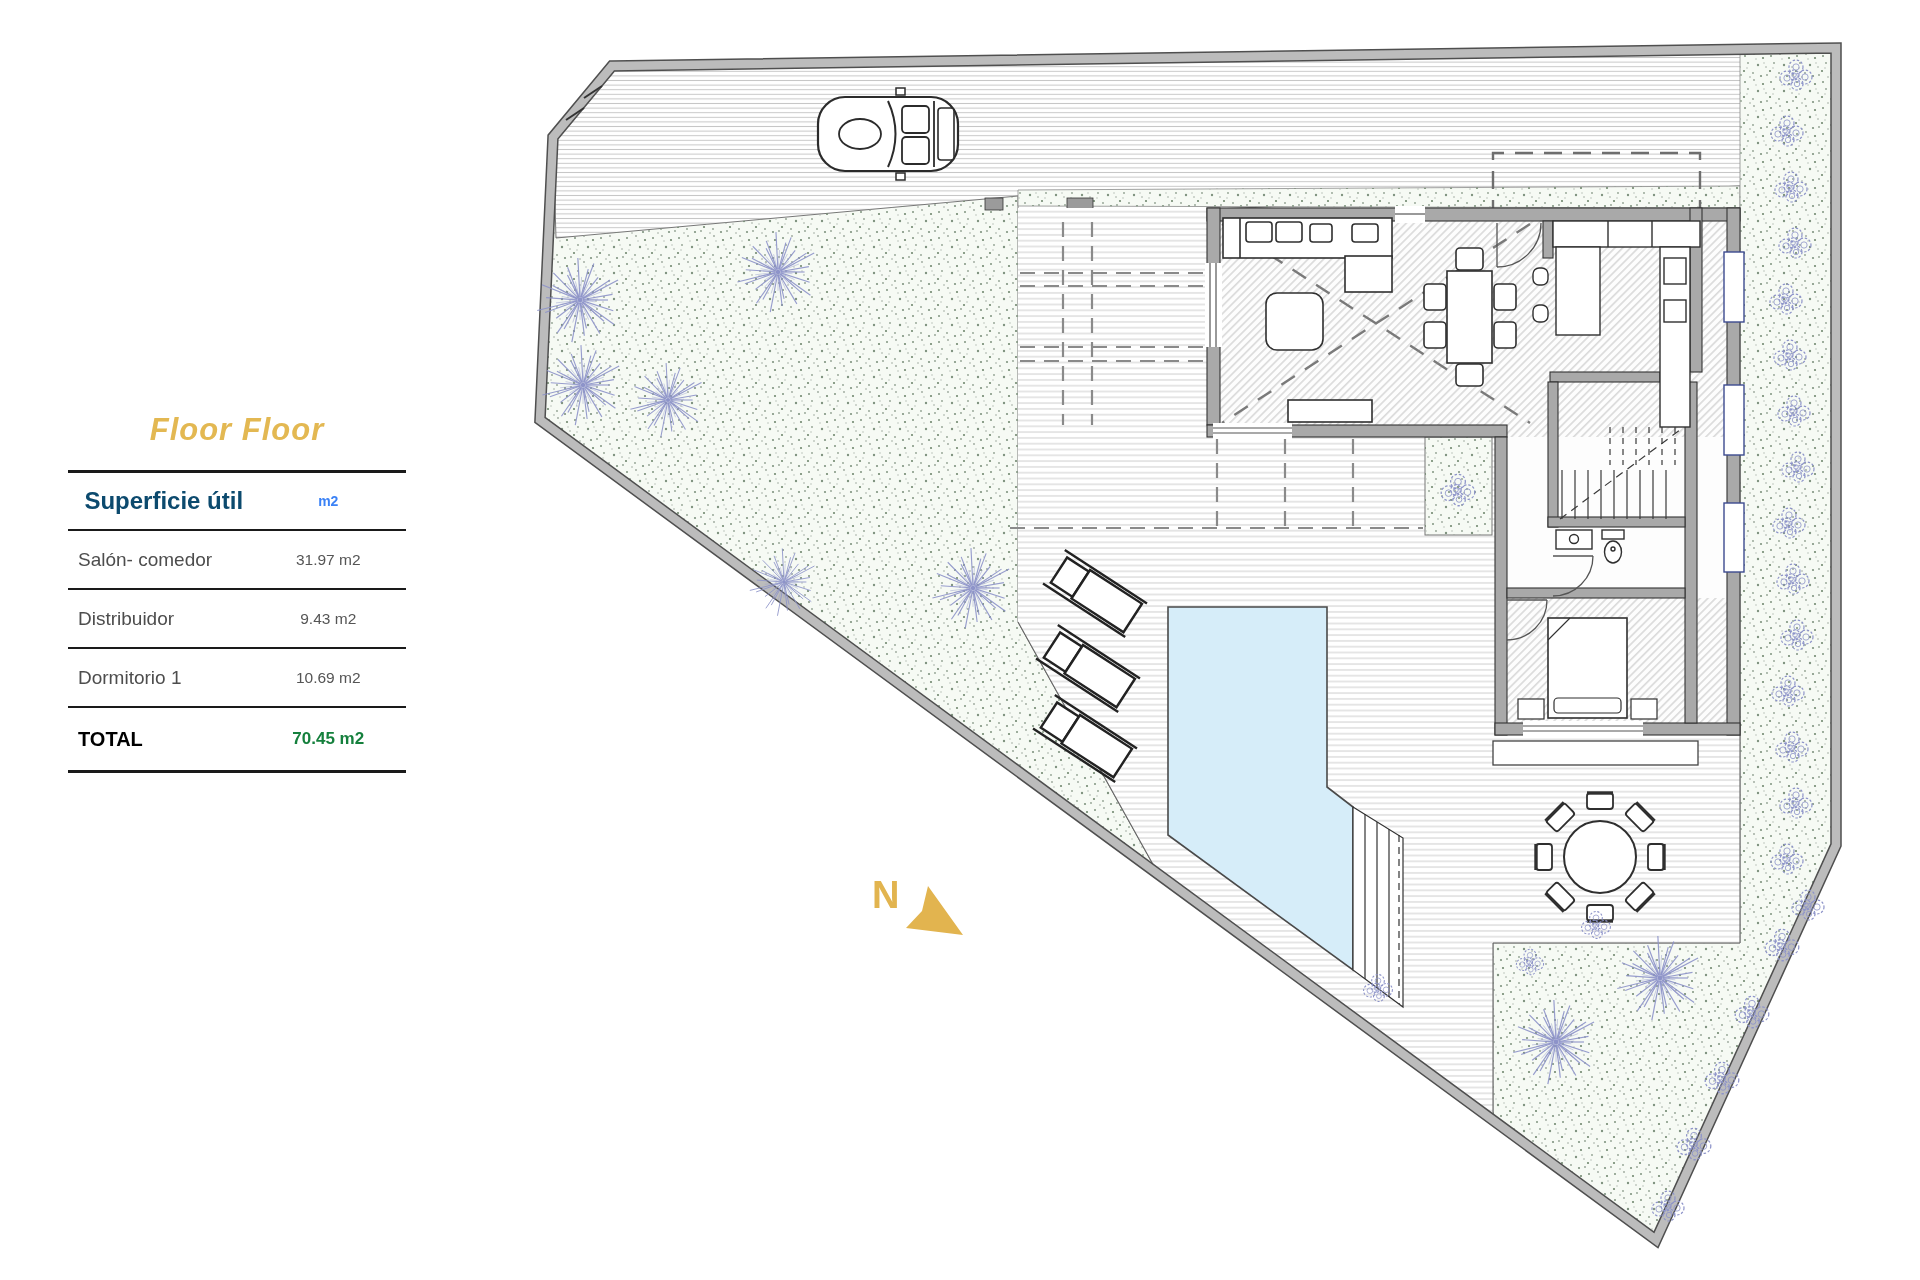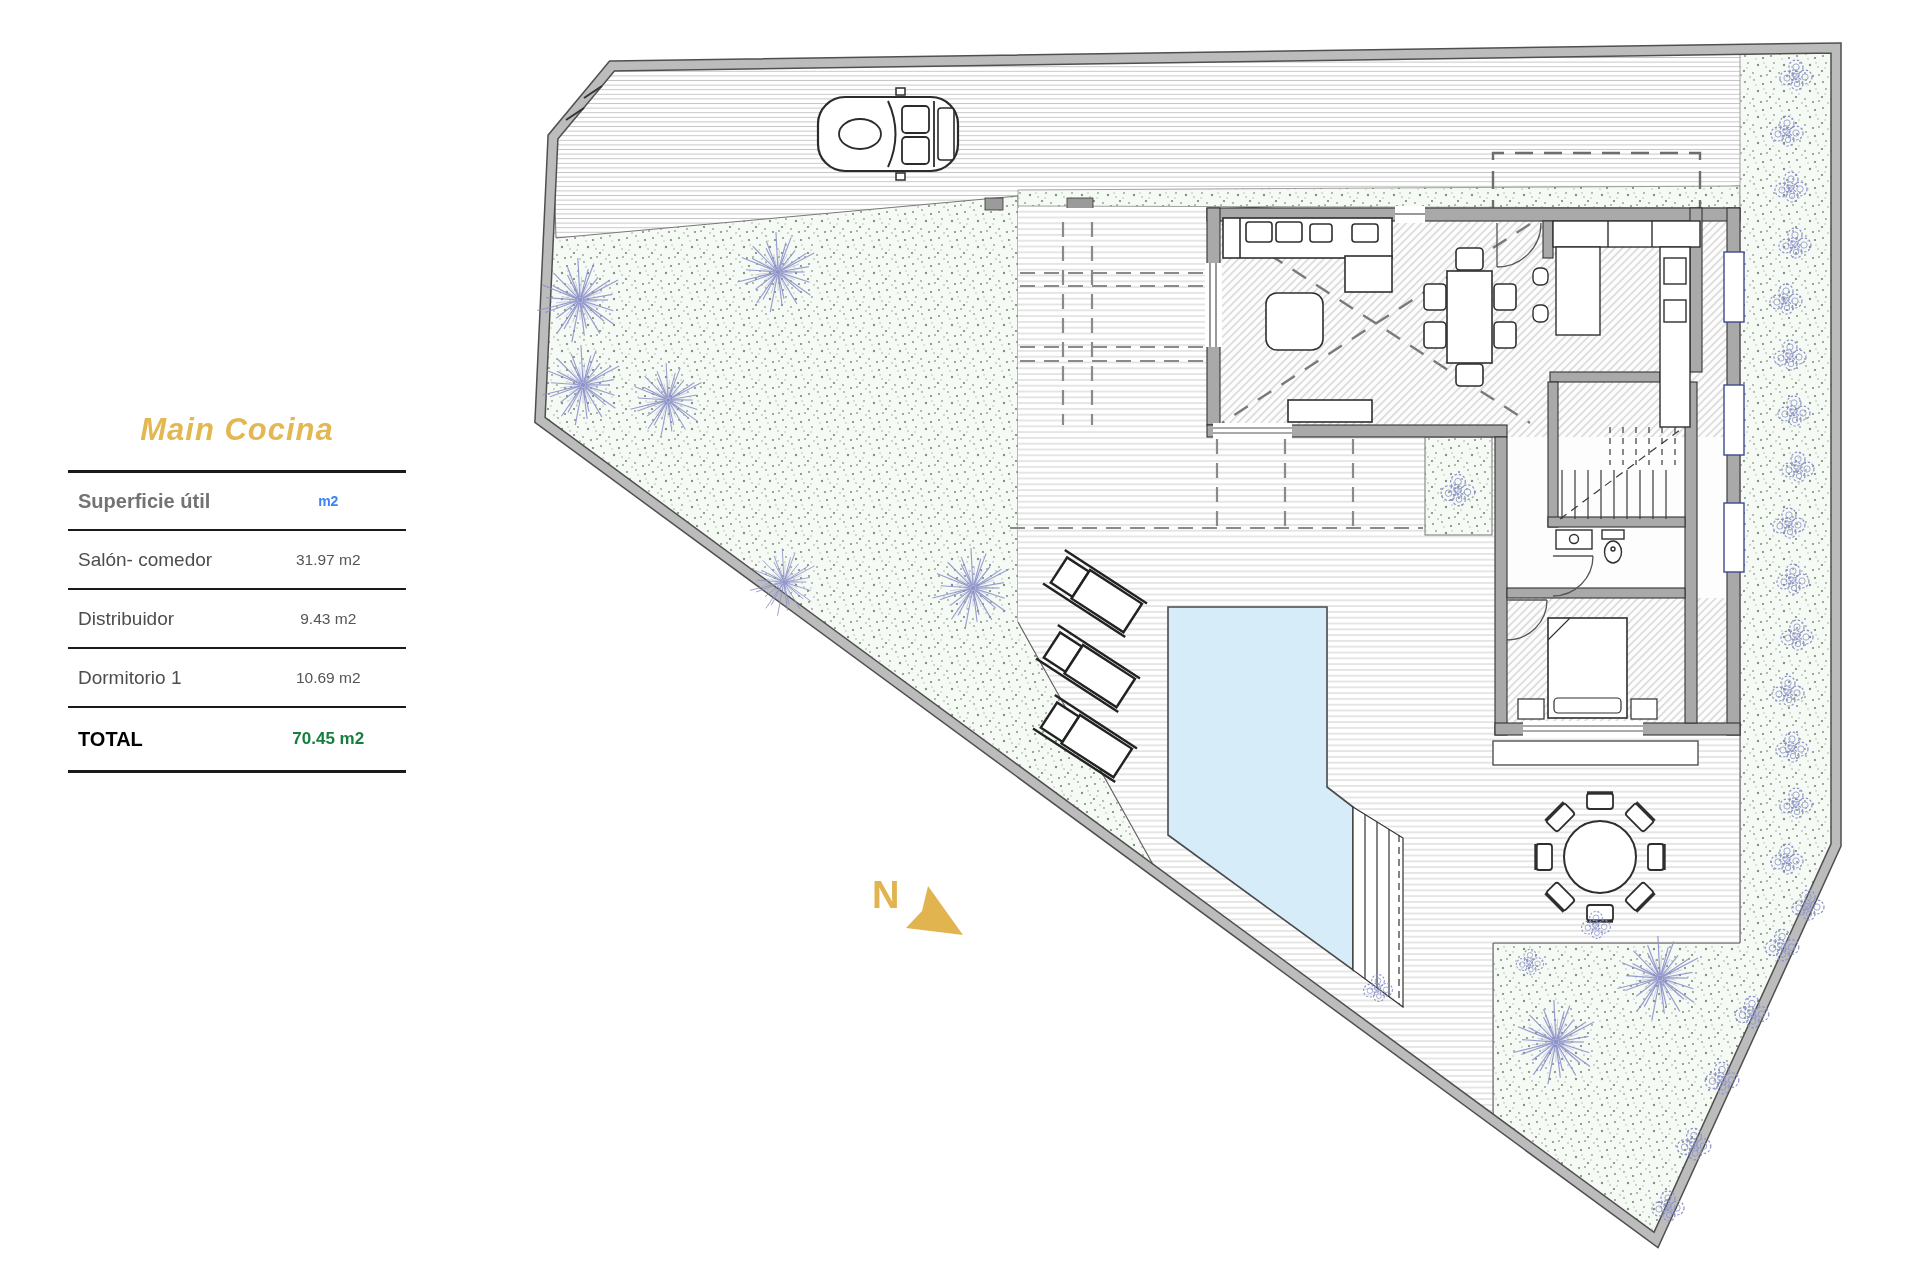--- a/index.html
+++ b/index.html
@@ -7,21 +7,21 @@
         font-family:"Liberation Sans", sans-serif;}
   .plan-svg{position:absolute;left:0;top:0;}
   .side-panel{position:absolute;left:68px;top:412px;width:338px;}
   .panel-title{font-size:31px;font-weight:bold;font-style:italic;color:#e3b852;
                text-align:center;margin:0 0 22px 0;letter-spacing:1px;}
   table.area-table{width:100%;border-collapse:collapse;border-top:3px solid #1a1a1a;border-bottom:3px solid #1a1a1a;}
   table.area-table tr{border-bottom:2px solid #1a1a1a;}
   table.area-table th,table.area-table td{border-right:none;}
   td.c1,th.c1{width:54%;text-align:left;padding-left:10px;border-right:2px solid #1a1a1a;}
   td.c2,th.c2{width:46%;text-align:center;}
-  th.c1{font-size:20px;color:#737373;height:54px;}
+  th.c1{font-size:24px;color:#0c4a6e;height:54px;text-align:center;}
   th.c2{font-size:14px;color:#3b82f6;}
   td.c1{font-size:19px;color:#4d4d4d;height:55px;font-weight:normal;}
   td.c2{font-size:15.5px;color:#555;}
   tr.total-row td.c1{font-weight:bold;font-size:20px;color:#000000;height:60px;}
   tr.total-row td.c2{font-weight:bold;font-size:17px;color:#15803d;text-align:center;}
 </style>
 </head>
 <body>
 
 <div class="page">
@@ -418,21 +418,21 @@
         <use href="#bush-symbol" transform="translate(1458,490) scale(1.05)"></use>
       </g>
 
     <g>
       <polygon points="928,886 963,935 906,928 922,911" fill="#e2b44f"></polygon>
       <text x="872" y="908" font-size="38" font-weight="bold" fill="#e2b44f" font-family="Liberation Sans, sans-serif">N</text>
     </g>
   </svg>
 
   <div class="side-panel">
-    <h1 class="panel-title">Main Cocina</h1>
+    <h1 class="panel-title">Floor Floor</h1>
     <table class="area-table">
       <tbody>
         <tr>
           <th class="c1">Superficie útil</th>
           <th class="c2">m2</th>
         </tr>
         <tr>
           <td class="c1">Salón- comedor</td>
           <td class="c2">31.97 m2</td>
         </tr>

